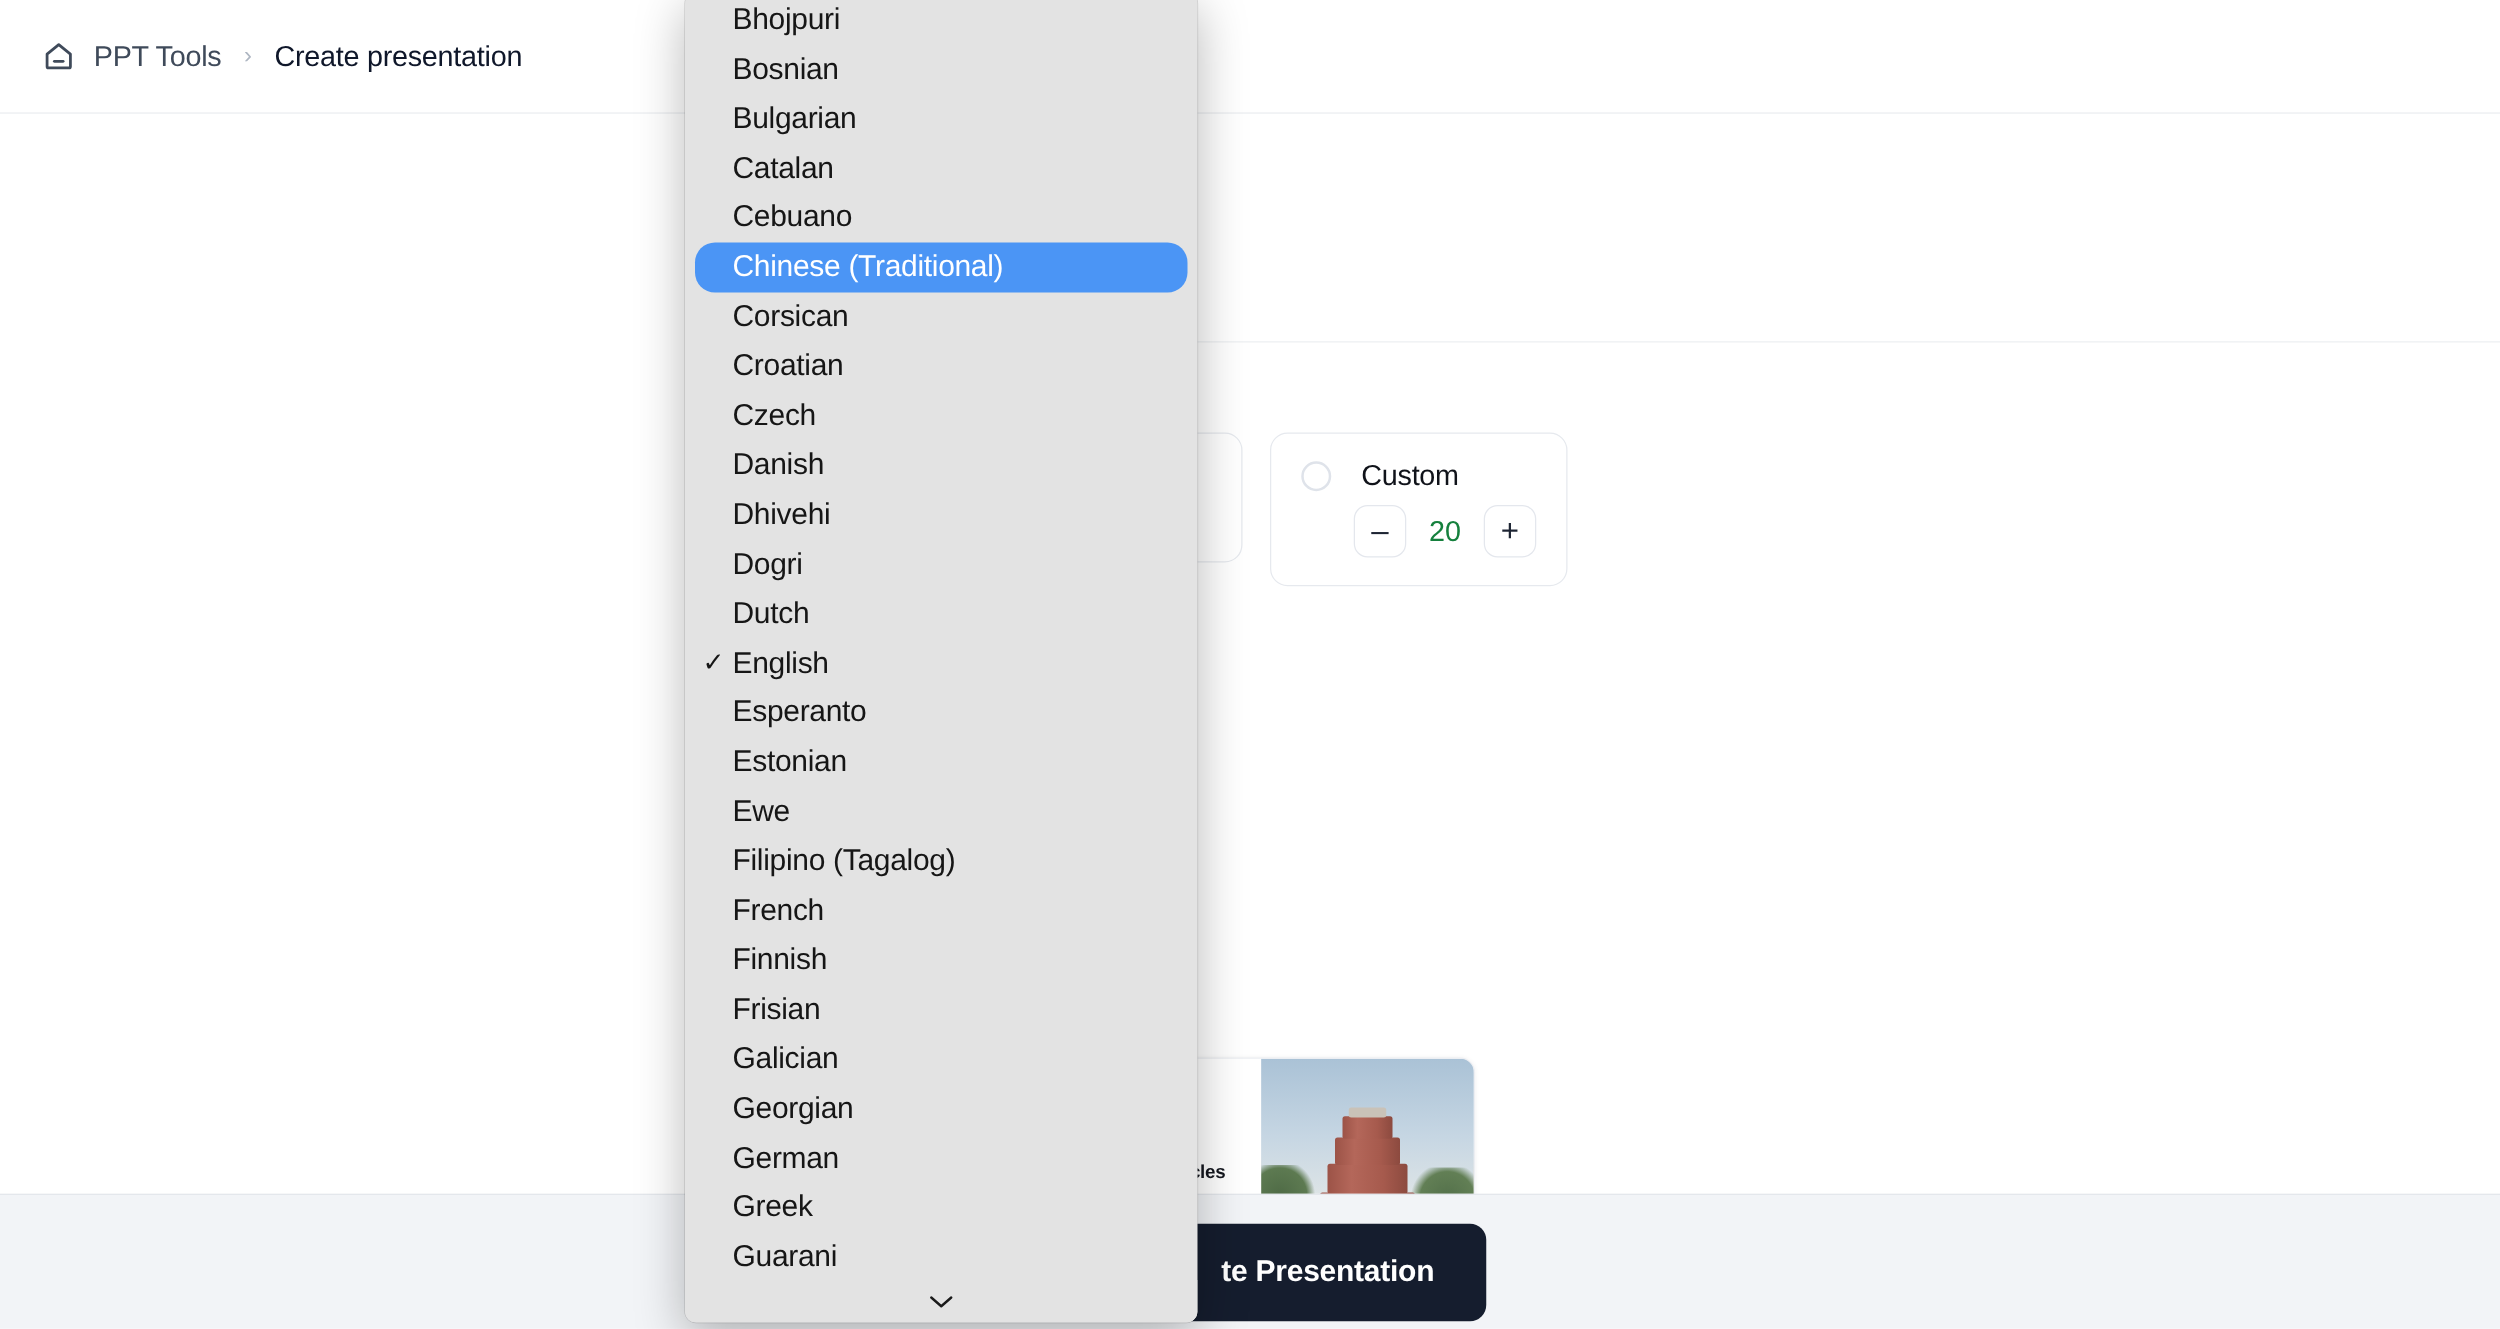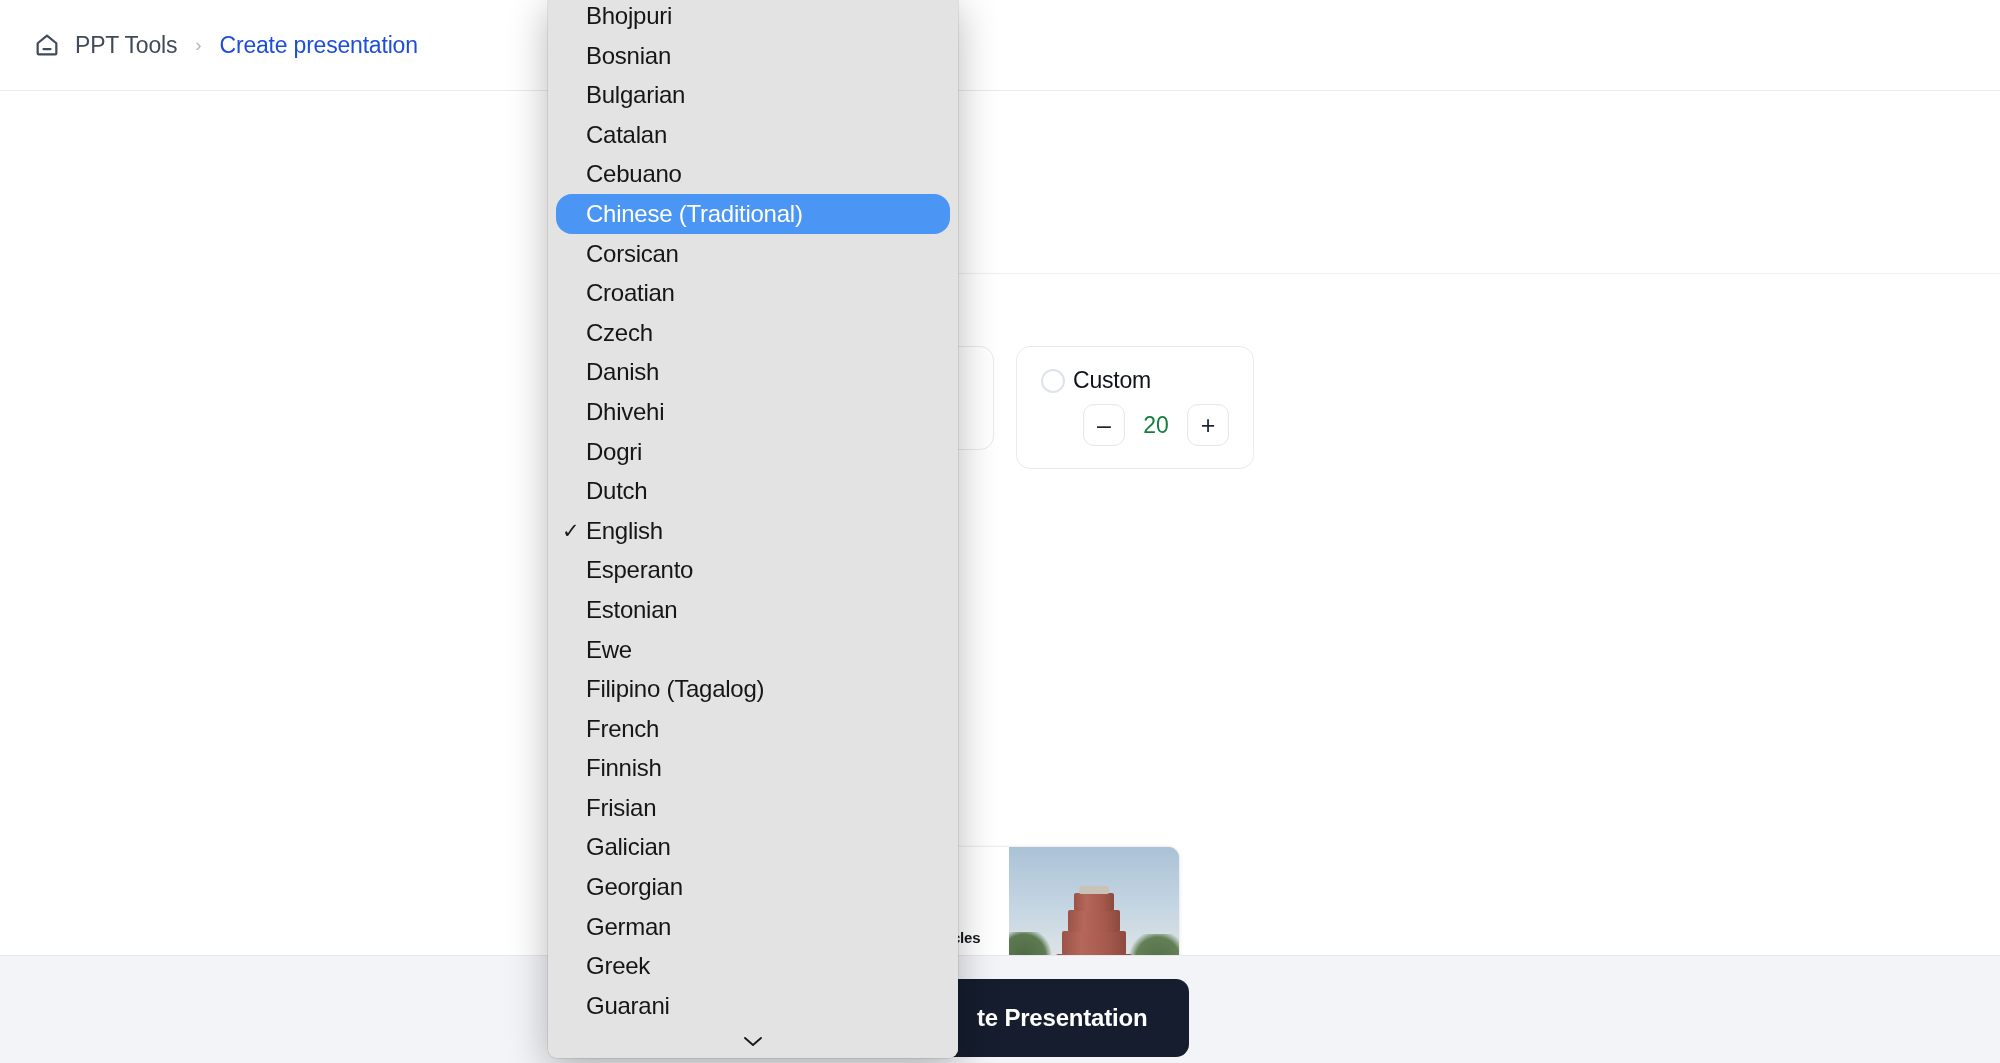--- a/index.html
+++ b/index.html
@@ -21,21 +21,21 @@
     border-bottom: 1px solid #e8eaee;
     display: flex; align-items: center;
     padding-left: 33px;
   }
   .crumb-home { display: flex; align-items: center; gap: 14px; cursor: pointer; }
   .home-icon { width: 28px; height: 28px; display: block; color: #3f4a5a; }
   .crumb-link {
     font-size: 23px; color: #3f4a5a; letter-spacing: -0.2px;
   }
   .crumb-sep { margin: 0 18px; color: #aeb6c2; font-size: 19px; }
-  .crumb-current { font-size: 23px; color: #1d4ed8; letter-spacing: -0.2px; }
+  .crumb-current { font-size: 23px; color: #0f172a; letter-spacing: -0.2px; }
 
   
   .main { position: absolute; left: 0; top: 91px; width: 2000px; bottom: 108px; background:#fff; }
 
   .intro {
     position: absolute; left: 560px; top: 128px;
     font-size: 22px; color: #4a5260; letter-spacing: -0.1px;
     white-space: nowrap;
   }
   .divider {
@@ -46,21 +46,21 @@
   .options-row {
     position: absolute; left: 560px; top: 255px;
     display: flex; align-items: flex-start; gap: 22px;
   }
   .opt-card {
     border: 1px solid #e6e9ee; border-radius: 14px; background: #fff;
     padding: 20px 24px 22px 24px;
     min-width: 206px; min-height: 96px;
   }
   .opt-card.tall { min-height: 104px; }
-  .opt-head { display: flex; align-items: center; gap: 8px; }
+  .opt-head { display: flex; align-items: center; gap: 24px; }
   .radio {
     width: 24px; height: 24px; border-radius: 50%;
     border: 2px solid #dfe3ea; background: #fff; flex: none;
   }
   .opt-title { font-size: 23px; color: #10131a; letter-spacing: -0.2px; }
   .opt-sub { font-size: 20px; color: #6b7382; margin-top: 10px; margin-left: 44px; letter-spacing:-0.1px; }
   .stepper { display: flex; align-items: center; gap: 14px; margin-top: 10px; margin-left: 42px; }
   .step-btn {
     width: 42px; height: 42px; border-radius: 11px;
     border: 1px solid #e4e7ed; background: #fff;

